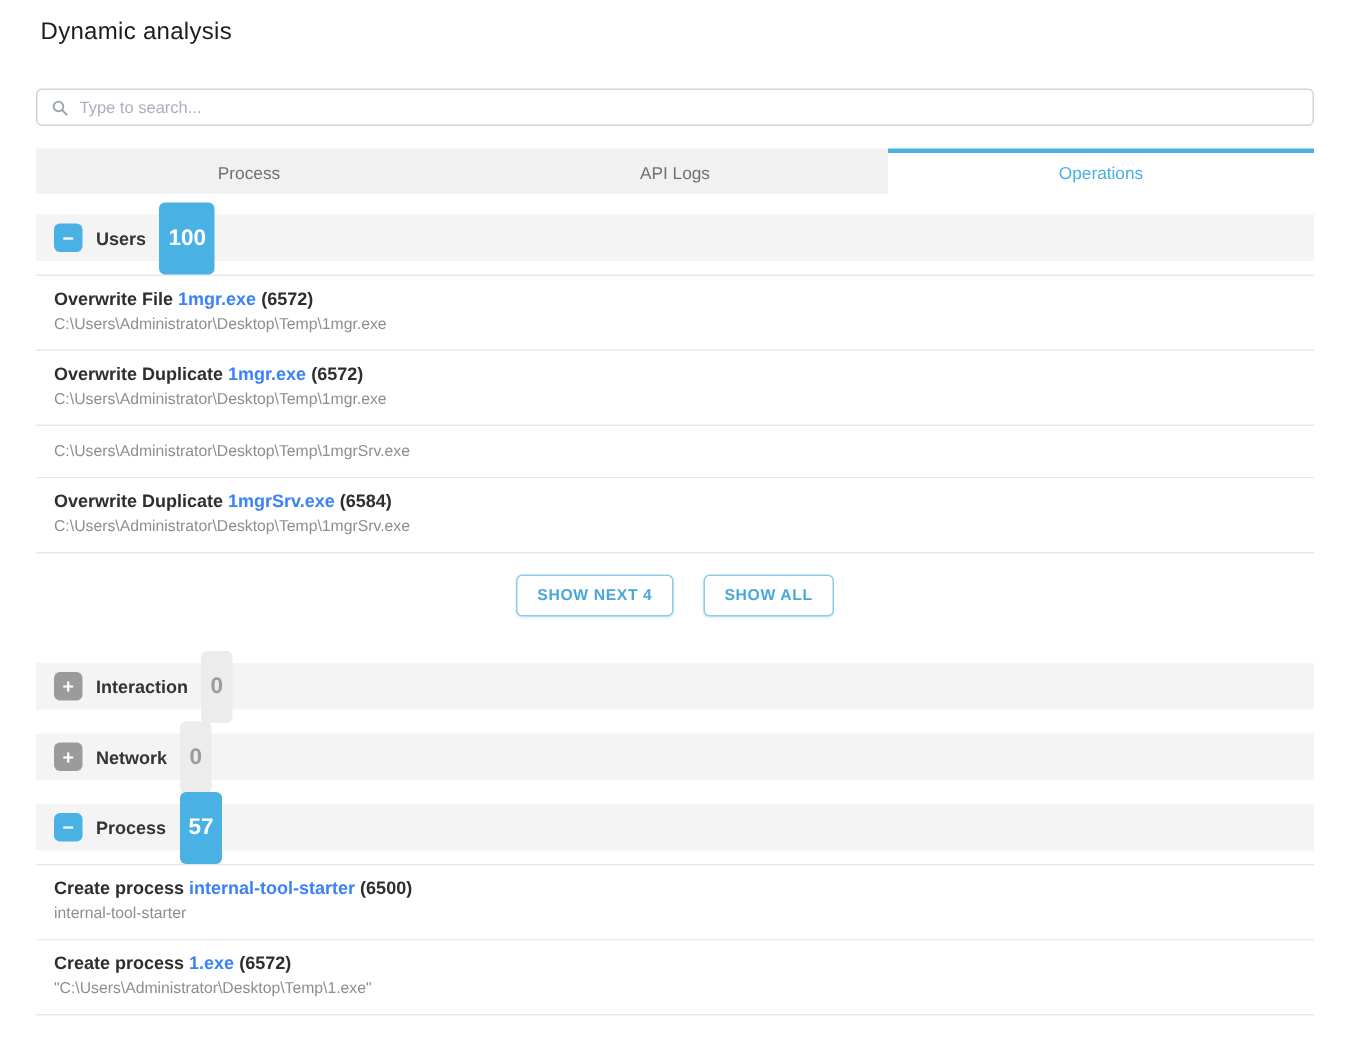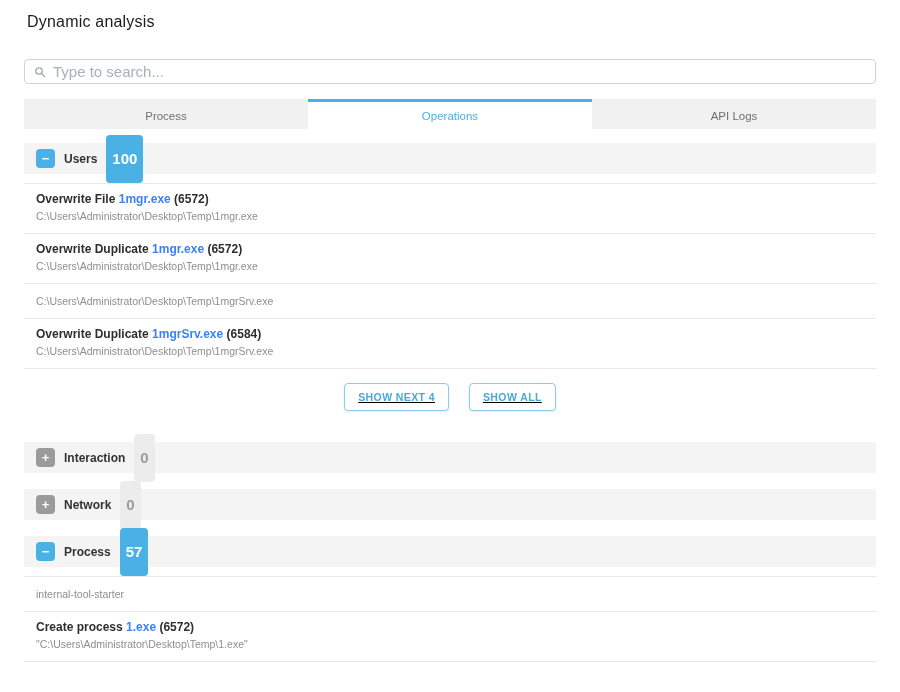--- a/index.html
+++ b/index.html
@@ -24,21 +24,21 @@
     border-radius: 4px;
     display: flex;
     align-items: center;
     padding: 0 9px;
     background: #fff;
   }
   .search-icon { display: flex; align-items: center; margin-right: 7px; }
   .search-input {
     border: none; outline: none; flex: 1;
     font-family: "Liberation Sans", sans-serif;
-    font-size: 15px; color: #444; background: transparent;
+    font-size: 11px; color: #444; background: transparent;
   }
   .search-input::placeholder { color: #a9b0bb; }
 
   .tabs { display: flex; margin-top: 15px; height: 30px; }
   .tab {
     flex: 1; display: flex; align-items: center; justify-content: center;
     background: #f1f1f1; color: #707070; font-size: 11.5px;
     border-top: 3px solid transparent; cursor: pointer;
   }
   .tab.active {
@@ -67,21 +67,21 @@
   }
   .badge.blue { background: #49b1e3; color: #fff; }
   .badge.gray { background: #ececec; color: #9b9b9b; }
 
   .rows { margin-top: 9px; border-top: 1px solid #e8e8e8; }
   .op-row { padding: 8px 12px 10px; border-bottom: 1px solid #e8e8e8; background: #fff; }
   .row-title { font-size: 12px; font-weight: 700; color: #2e2e2e; line-height: 15px; }
   .row-target { color: #3b82f6; text-decoration: none; cursor: pointer; }
   .row-path { font-size: 10.5px; color: #8e8e8e; margin-top: 3px; line-height: 13px; }
 
-  .show-buttons { display: flex; justify-content: center; gap: 20px; padding: 14px 0 15px; text-decoration: underline; }
+  .show-buttons { display: flex; justify-content: center; gap: 20px; padding: 14px 0 15px; }
   .show-btn {
     font-family: "Liberation Sans", sans-serif;
     border: 1px solid #8ecbe9; color: #49a8d8; background: #fff;
     border-radius: 4px; font-size: 10.5px; font-weight: 700;
     padding: 7px 13px; letter-spacing: 0.4px; cursor: pointer;
     box-shadow: 0 1px 2px rgba(120,180,220,0.25);
   }
 </style>
 </head>
 <body>
@@ -96,25 +96,25 @@
           <line x1="15" y1="15" x2="21" y2="21"></line>
       </svg>
     </span>
     <input class="search-input" type="text" placeholder="Type to search..." style="">
   </div>
 
   <div class="tabs" id="tabs">
       <div class="tab">
         <span>Process</span>
       </div>
+      <div class="tab">
+        <span>API Logs</span>
+      </div>
       <div class="tab active">
         <span>Operations</span>
-      </div>
-      <div class="tab">
-        <span>API Logs</span>
       </div>
     </div>
 
   <div id="sections">
       <section class="section">
     <div class="section-header">
       <span class="toggle minus">−</span>
       <span class="section-title">Users</span>
       <span class="badge blue">100</span>
     </div>
@@ -169,20 +169,25 @@
 
   </section>
       <section class="section">
     <div class="section-header">
       <span class="toggle minus">−</span>
       <span class="section-title">Process</span>
       <span class="badge blue">57</span>
     </div>
     <div class="rows">
           <div class="op-row">
+    <div class="row-title">
+      <span>Create process </span>
+      <a class="row-target">internal-tool-starter</a>
+      <span> (6500)</span>
+    </div>
     <div class="row-path">internal-tool-starter</div>
   </div>
           <div class="op-row">
     <div class="row-title">
       <span>Create process </span>
       <a class="row-target">1.exe</a>
       <span> (6572)</span>
     </div>
     <div class="row-path">"C:\Users\Administrator\Desktop\Temp\1.exe"</div>
   </div>

